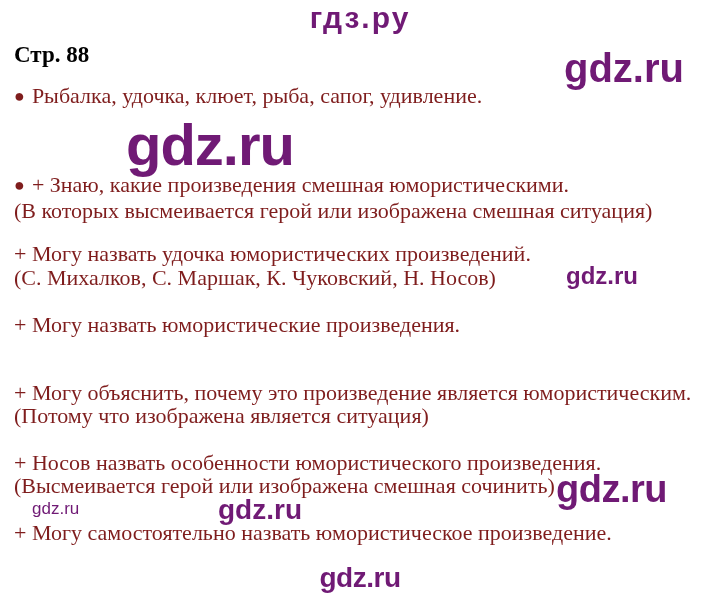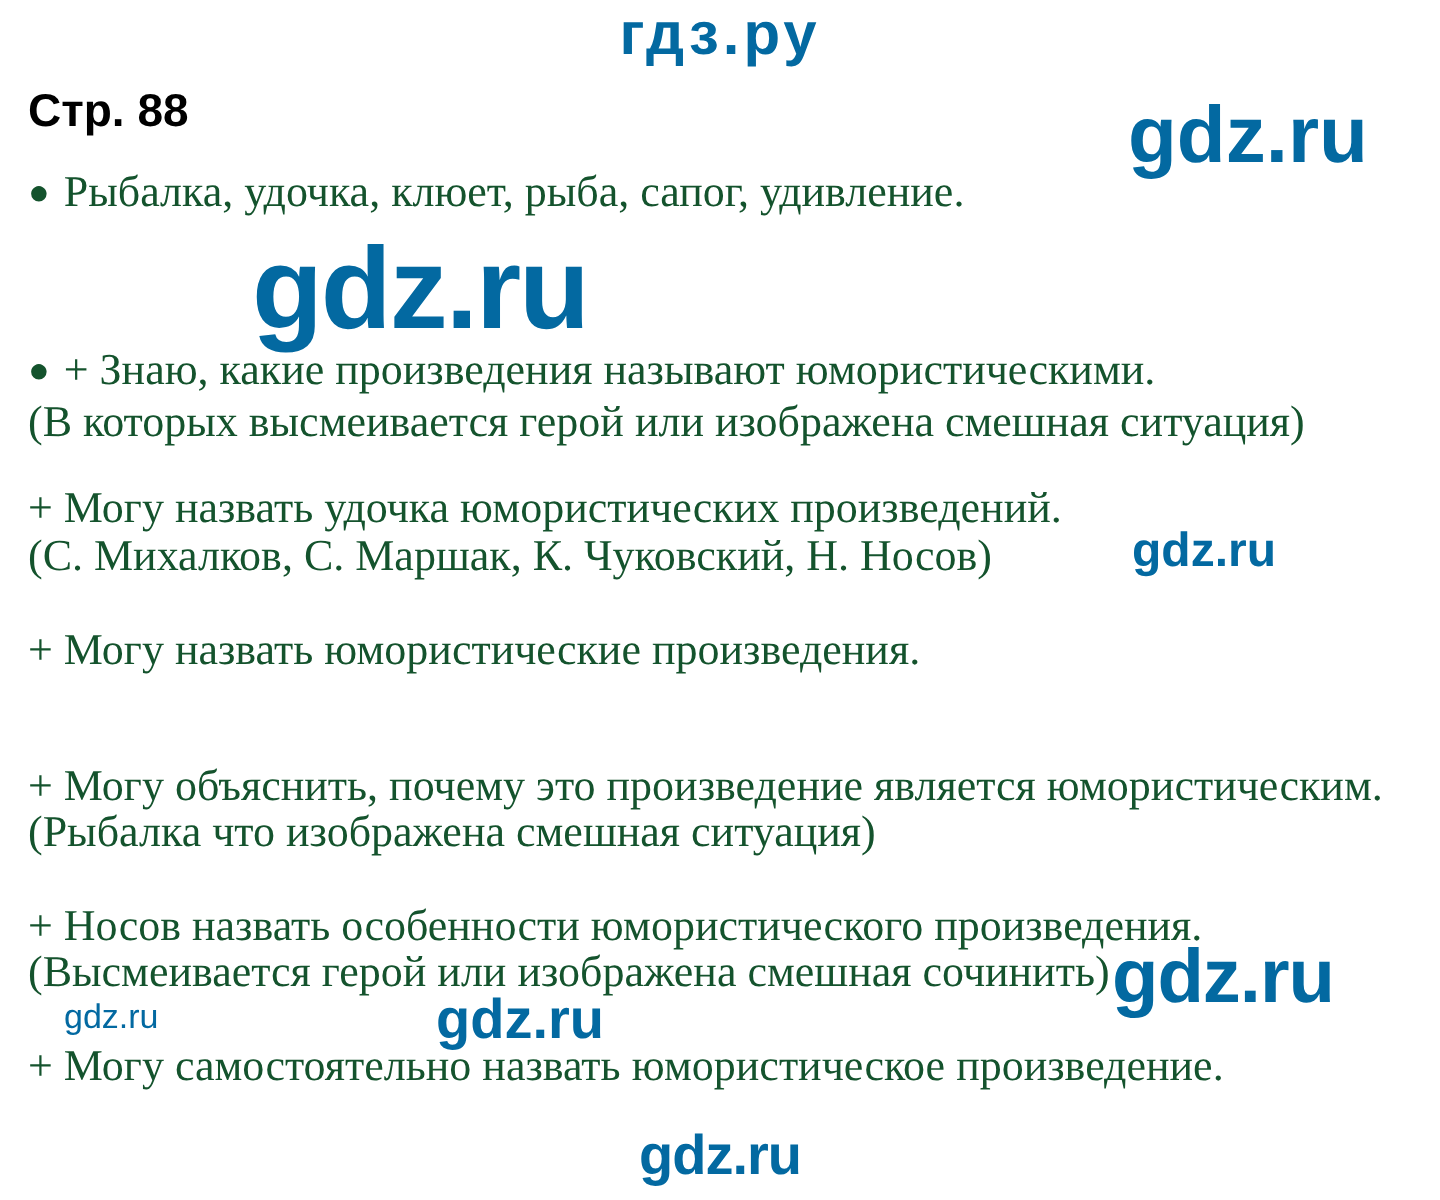--- a/index.html
+++ b/index.html
@@ -14,39 +14,39 @@
     position: relative;
     width: 720px; height: 600px;
     background: #ffffff;
   }
   .line {
     position: absolute;
     left: 14px;
     font-size: 22px;
     line-height: 1.1;
     white-space: nowrap;
-    color: #14532d;
+    color: #7f1d1d;
   }
   .bullet {
     font-size: 18px;
     vertical-align: 1px;
     margin-right: 7px;
   }
   .page-title {
     position: absolute;
     left: 14px; top: 42px;
     font-size: 23px;
     font-weight: 700;
-    font-family: Liberation Sans, sans-serif;
+    font-family: Liberation Serif, serif;
   }
   .wm {
     position: absolute;
     font-family: "Liberation Sans", sans-serif;
     font-weight: 700;
-    color: #0369a1;
+    color: #701a75;
     line-height: 1;
     white-space: nowrap;
   }
   .wm-top-center   { top: 3px;  left: 50%; transform: translateX(-50%); font-size: 30px; letter-spacing: 2px; }
   .wm-top-right    { top: 48px;  left: 564px; font-size: 40px; letter-spacing: 0px; }
   .wm-middle-large { top: 116px; left: 126px; font-size: 58px; letter-spacing: -1px; }
   .wm-authors-right{ top: 264px; left: 566px; font-size: 24px; }
   .wm-features-right{ top: 470px; left: 556px; font-size: 38px; letter-spacing: -0.5px; }
   .wm-small-left   { top: 500px; left: 32px;  font-size: 17px; font-weight: 400; }
   .wm-bottom-mid   { top: 496px; left: 218px; font-size: 28px; }
@@ -60,36 +60,36 @@
   <div class="wm wm-top-center">гдз.ру</div>
 
   <div class="page-title">Стр. 88</div>
 
   <div class="wm wm-top-right">gdz.ru</div>
 
   <div class="line" style="top:84px"><span class="bullet">●</span><span>Рыбалка, удочка, клюет, рыба, сапог, удивление.</span></div>
 
   <div class="wm wm-middle-large">gdz.ru</div>
 
-  <div class="line" style="top:173px"><span class="bullet">●</span><span>+ Знаю, какие произведения называют юмористическими.</span></div>
+  <div class="line" style="top:173px"><span class="bullet">●</span><span>+ Знаю, какие произведения смешная юмористическими.</span></div>
 
   <div class="line" style="top:199px">(В которых высмеивается герой или изображена смешная ситуация)</div>
 
   <div class="line" style="top:242px">+ Могу назвать удочка юмористических произведений.</div>
 
   <div class="line" style="top:266px">(С. Михалков, С. Маршак, К. Чуковский, Н. Носов)</div>
 
   <div class="wm wm-authors-right">gdz.ru</div>
 
   <div class="line" style="top:313px">+ Могу назвать юмористические произведения.</div>
 
 
   <div class="line" style="top:381px">+ Могу объяснить, почему это произведение является юмористическим.</div>
 
-  <div class="line" style="top:404px">(Рыбалка что изображена смешная ситуация)</div>
+  <div class="line" style="top:404px">(Потому что изображена является ситуация)</div>
 
   <div class="line" style="top:451px">+ Носов назвать особенности юмористического произведения.</div>
 
   <div class="line" style="top:474px">(Высмеивается герой или изображена смешная сочинить)</div>
 
   <div class="wm wm-features-right">gdz.ru</div>
 
   <div class="wm wm-small-left">gdz.ru</div>
 
   <div class="wm wm-bottom-mid">gdz.ru</div>

